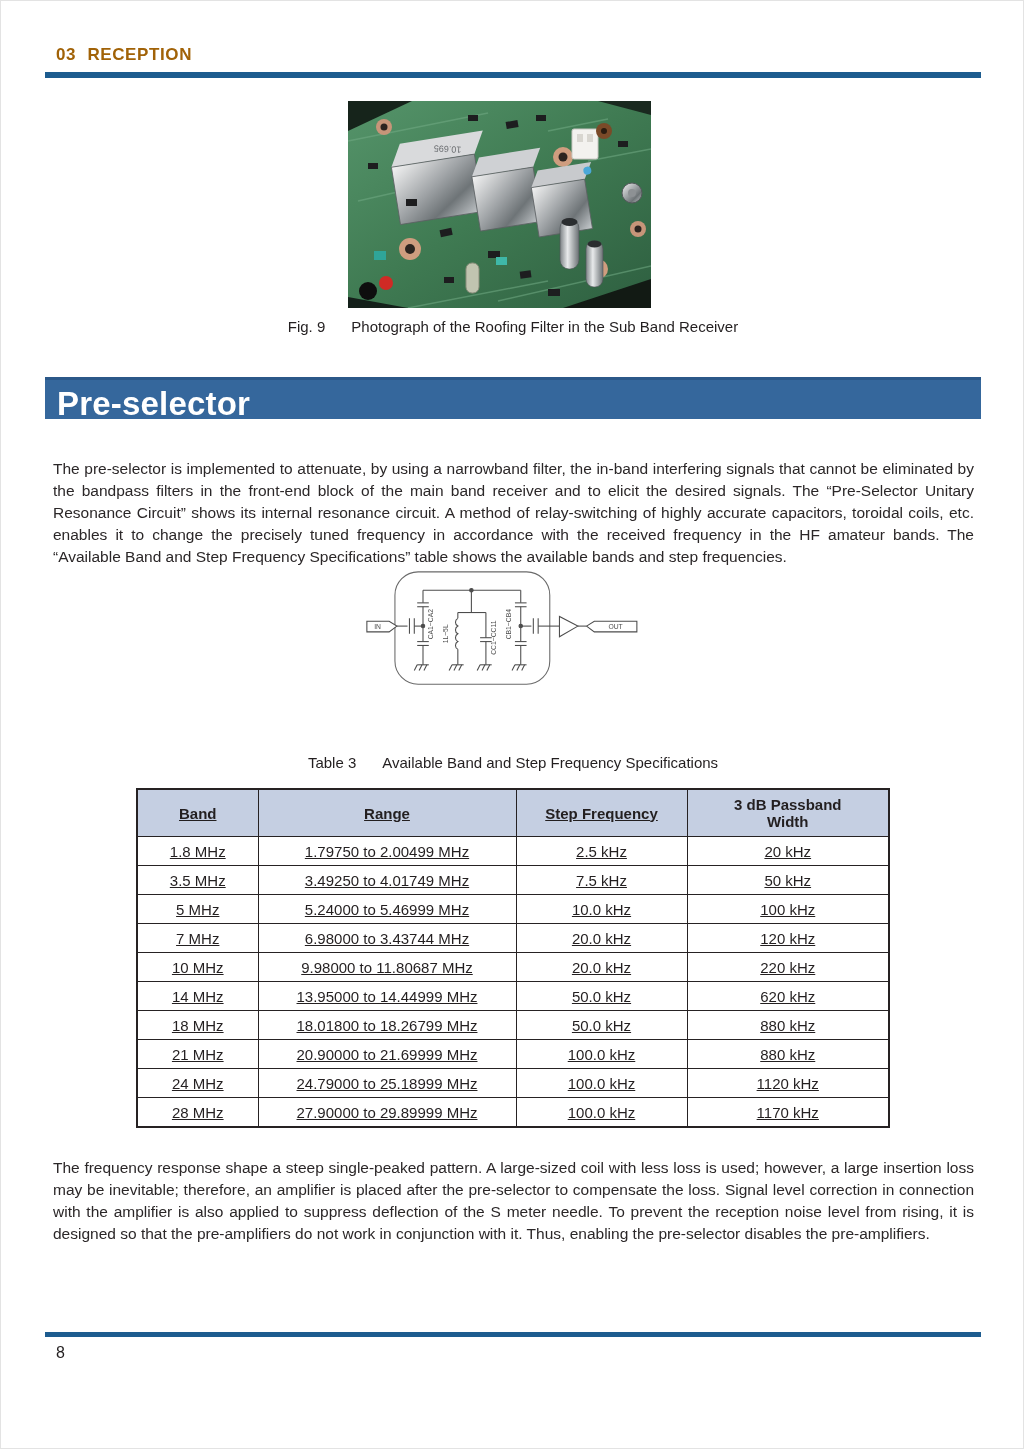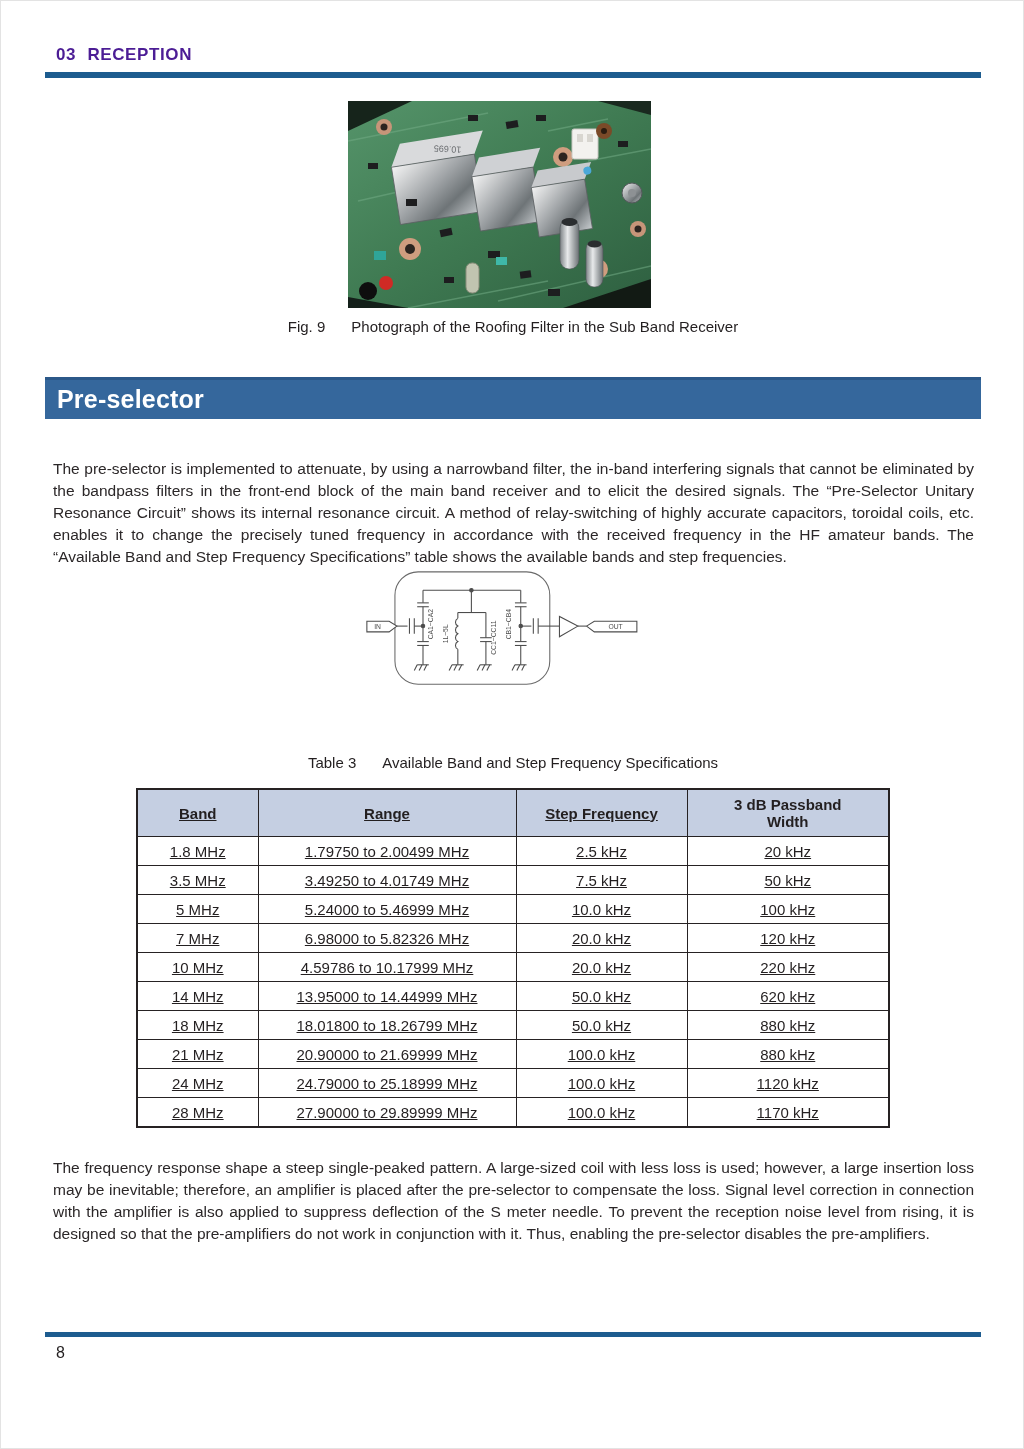--- a/index.html
+++ b/index.html
@@ -2,34 +2,34 @@
 <html><head>
 <meta charset="utf-8">
 <style>
   html,body{margin:0;padding:0;background:#ffffff;}
   .page{
     position:relative; width:1024px; height:1449px; background:#ffffff;
     font-family:"Liberation Sans", sans-serif; color:#262223; overflow:hidden;
     box-sizing:border-box; border:1px solid #e3e3e3;
   }
   .abs{position:absolute;}
-  .hdr-title{left:55px; top:44px; font-size:17px; font-weight:bold; letter-spacing:.6px; color:#4c1d95; word-spacing:6px;}
+  .hdr-title{left:55px; top:44px; font-size:17px; font-weight:bold; letter-spacing:.6px; color:#a16207; word-spacing:6px;}
   .hdr-rule{left:44px; top:71px; width:936px; height:6px; background:#1d5c8f;}
   .photo{left:347px; top:100px; width:303px; height:207px;}
   .caption{width:1024px; text-align:center; font-size:15px; color:#231f20;}
   .cap9{left:0; top:317px;}
   .cap10{left:0; top:699px;}
   .capTable{left:0; top:753px;}
   .cap-label{font-size:15px;}
   .cap-text{margin-left:26px;}
   .banner{
     left:44px; top:376px; width:936px; height:42px; background:#35679c;
     border-top:3px solid #2b5889; box-sizing:border-box;
   }
-  .banner-title{color:#ffffff; font-size:25px; font-weight:bold; padding:5px 0 0 12px; letter-spacing:.2px;}
+  .banner-title{color:#ffffff; font-size:33px; font-weight:bold; padding:5px 0 0 12px; letter-spacing:.2px;}
   .para{left:52px; width:921px; font-size:15.5px; line-height:22px; text-align:justify; color:#2b2728;}
   .p1{top:441px;}
   .p2{top:1140px;}
   .diagram{left:362px; top:566px; width:300px; height:124px;}
   .spec-table{
     left:135px; top:787px; width:752px; border-collapse:collapse; position:absolute;
     font-size:15px; color:#231f20; table-layout:fixed;text-decoration:underline;
   }
   .spec-table th, .spec-table td{
     border:1.5px solid #262223; text-align:center; padding:0; vertical-align:middle;
@@ -273,27 +273,27 @@
           <td>50 kHz</td>
         </tr>
         <tr>
           <td>5 MHz</td>
           <td>5.24000 to 5.46999 MHz</td>
           <td>10.0 kHz</td>
           <td>100 kHz</td>
         </tr>
         <tr>
           <td>7 MHz</td>
-          <td>6.98000 to 5.82326 MHz</td>
+          <td>6.98000 to 3.43744 MHz</td>
           <td>20.0 kHz</td>
           <td>120 kHz</td>
         </tr>
         <tr>
           <td>10 MHz</td>
-          <td>4.59786 to 10.17999 MHz</td>
+          <td>9.98000 to 11.80687 MHz</td>
           <td>20.0 kHz</td>
           <td>220 kHz</td>
         </tr>
         <tr>
           <td>14 MHz</td>
           <td>13.95000 to 14.44999 MHz</td>
           <td>50.0 kHz</td>
           <td>620 kHz</td>
         </tr>
         <tr>

